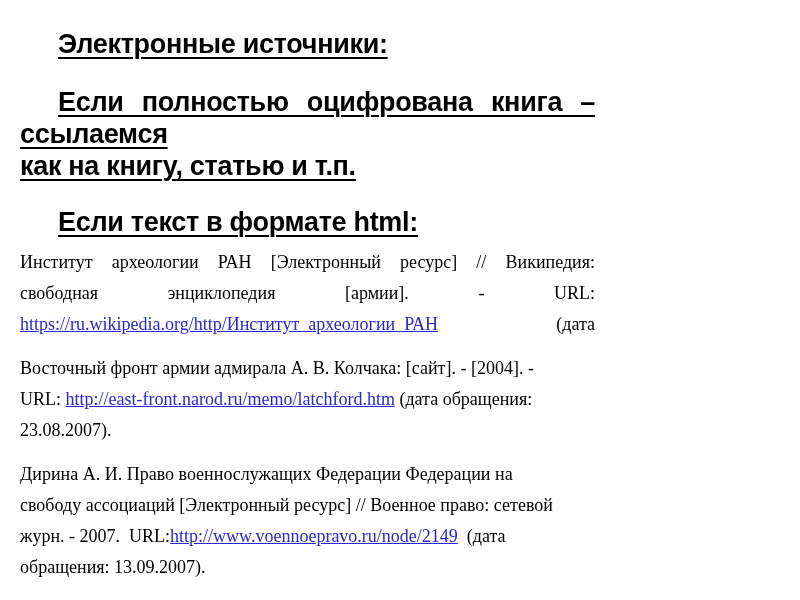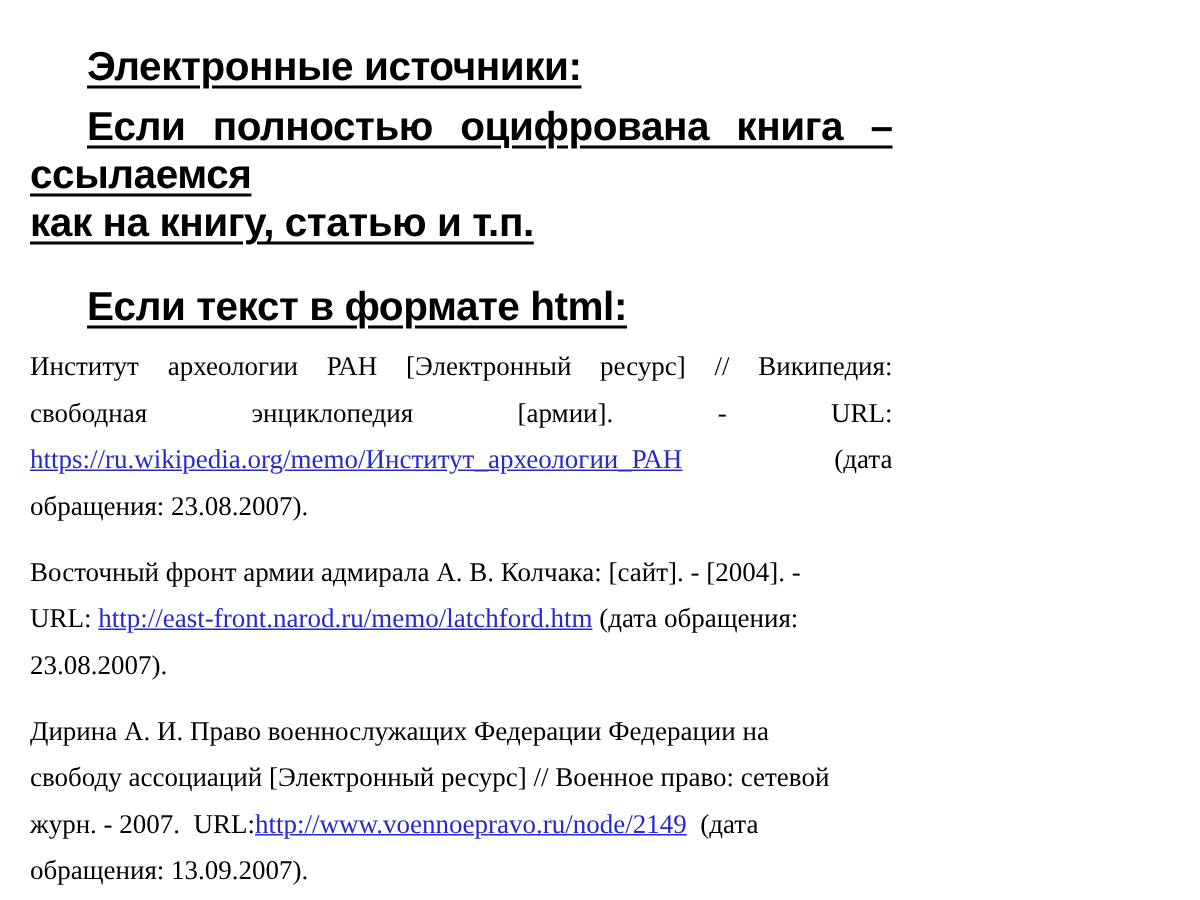--- a/index.html
+++ b/index.html
@@ -27,21 +27,21 @@
     text-decoration: underline;
     text-decoration-thickness: 2px;
     text-underline-offset: 4px;
   }
   .indent { text-indent: 38px; }
   .just {
     text-align: justify;
     -moz-text-align-last: justify;
     text-align-last: justify;
   }
-  .hgap1 { margin-top: 8px; }
+  .hgap1 { margin-top: 26px; }
   .hgap2 { margin-top: 24px; }
   .para {
     font-size: 18px;
     line-height: 31px;
     margin-top: 13px;
   }
   #citations .para:first-child { margin-top: 9px; }
   .line { white-space: normal; }
   .link {
     color: var(--link, #2828d0);
@@ -64,22 +64,21 @@
   </div>
 
   <div class="heading hgap2">
     <div class="line indent">Если текст в формате html:</div>
   </div>
 
   <div id="citations">
       <div class="para">
         <div class="line just"><span>Институт археологии РАН [Электронный ресурс] // Википедия:</span></div>
         <div class="line just"><span>свободная энциклопедия [армии]. - URL:</span></div>
-        <div class="line just"><a class="link" href="#">https://ru.wikipedia.org/memo/Институт_археологии_РАН</a><span> (дата</span></div>
-        <div class="line"><span>обращения: 23.08.2007).</span></div>
+        <div class="line just"><a class="link" href="#">https://ru.wikipedia.org/http/Институт_археологии_РАН</a><span> (дата</span></div>
       </div>
       <div class="para">
         <div class="line"><span>Восточный фронт армии адмирала А. В. Колчака: [сайт]. - [2004]. -</span></div>
         <div class="line"><span>URL: </span><a class="link" href="#">http://east-front.narod.ru/memo/latchford.htm</a><span> (дата обращения:</span></div>
         <div class="line"><span>23.08.2007).</span></div>
       </div>
       <div class="para">
         <div class="line"><span>Дирина А. И. Право военнослужащих Федерации Федерации на</span></div>
         <div class="line"><span>свободу ассоциаций [Электронный ресурс] // Военное право: сетевой</span></div>
         <div class="line"><span>журн. - 2007.&nbsp; URL:</span><a class="link" href="#">http://www.voennoepravo.ru/node/2149</a><span>&nbsp; (дата</span></div>

